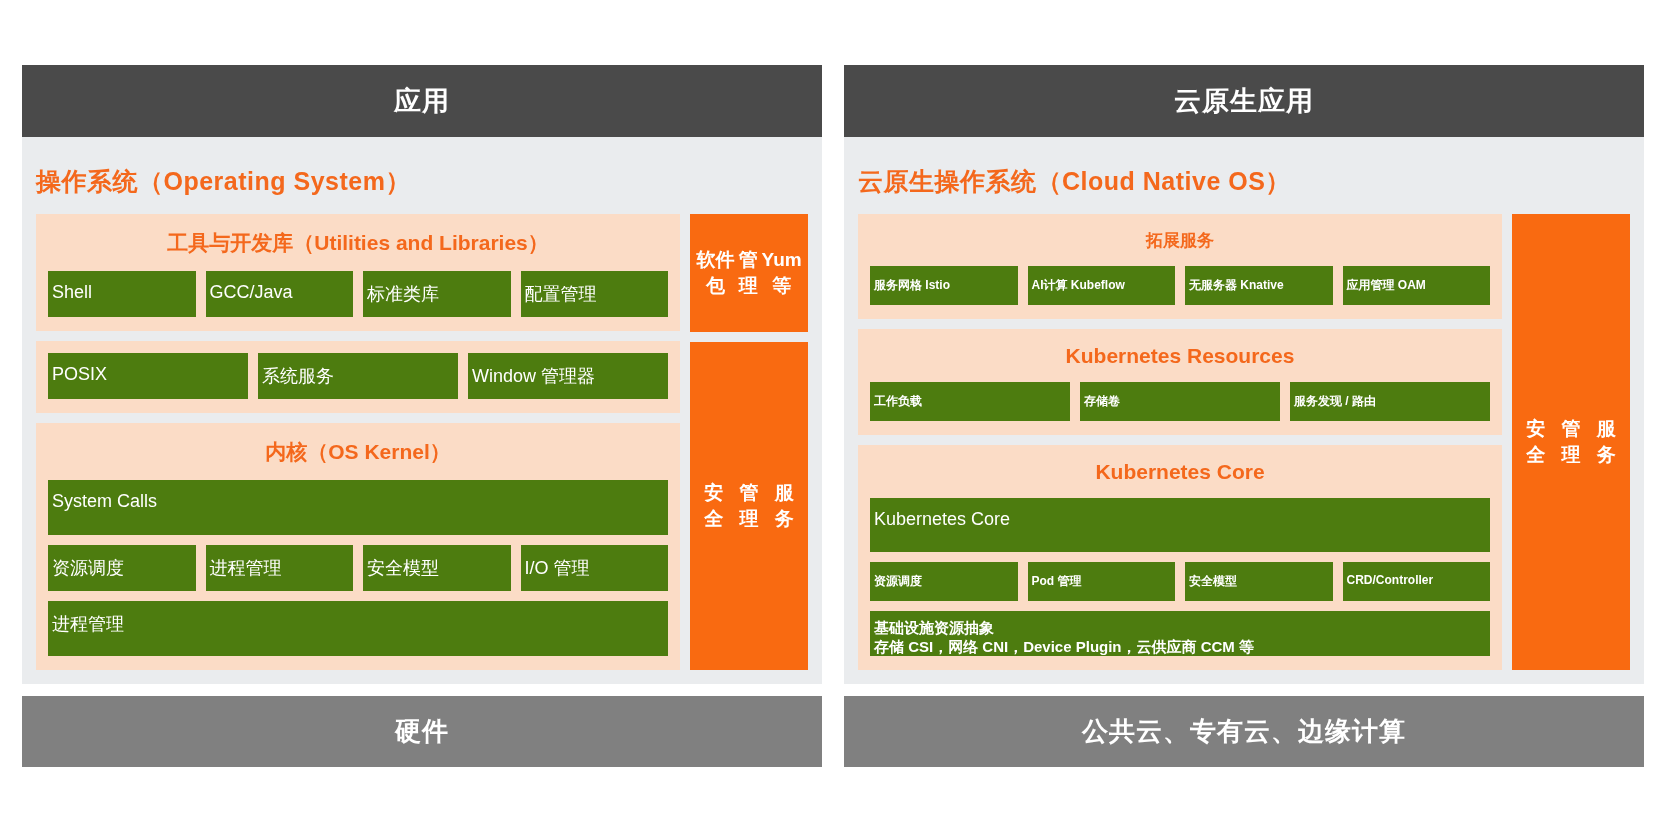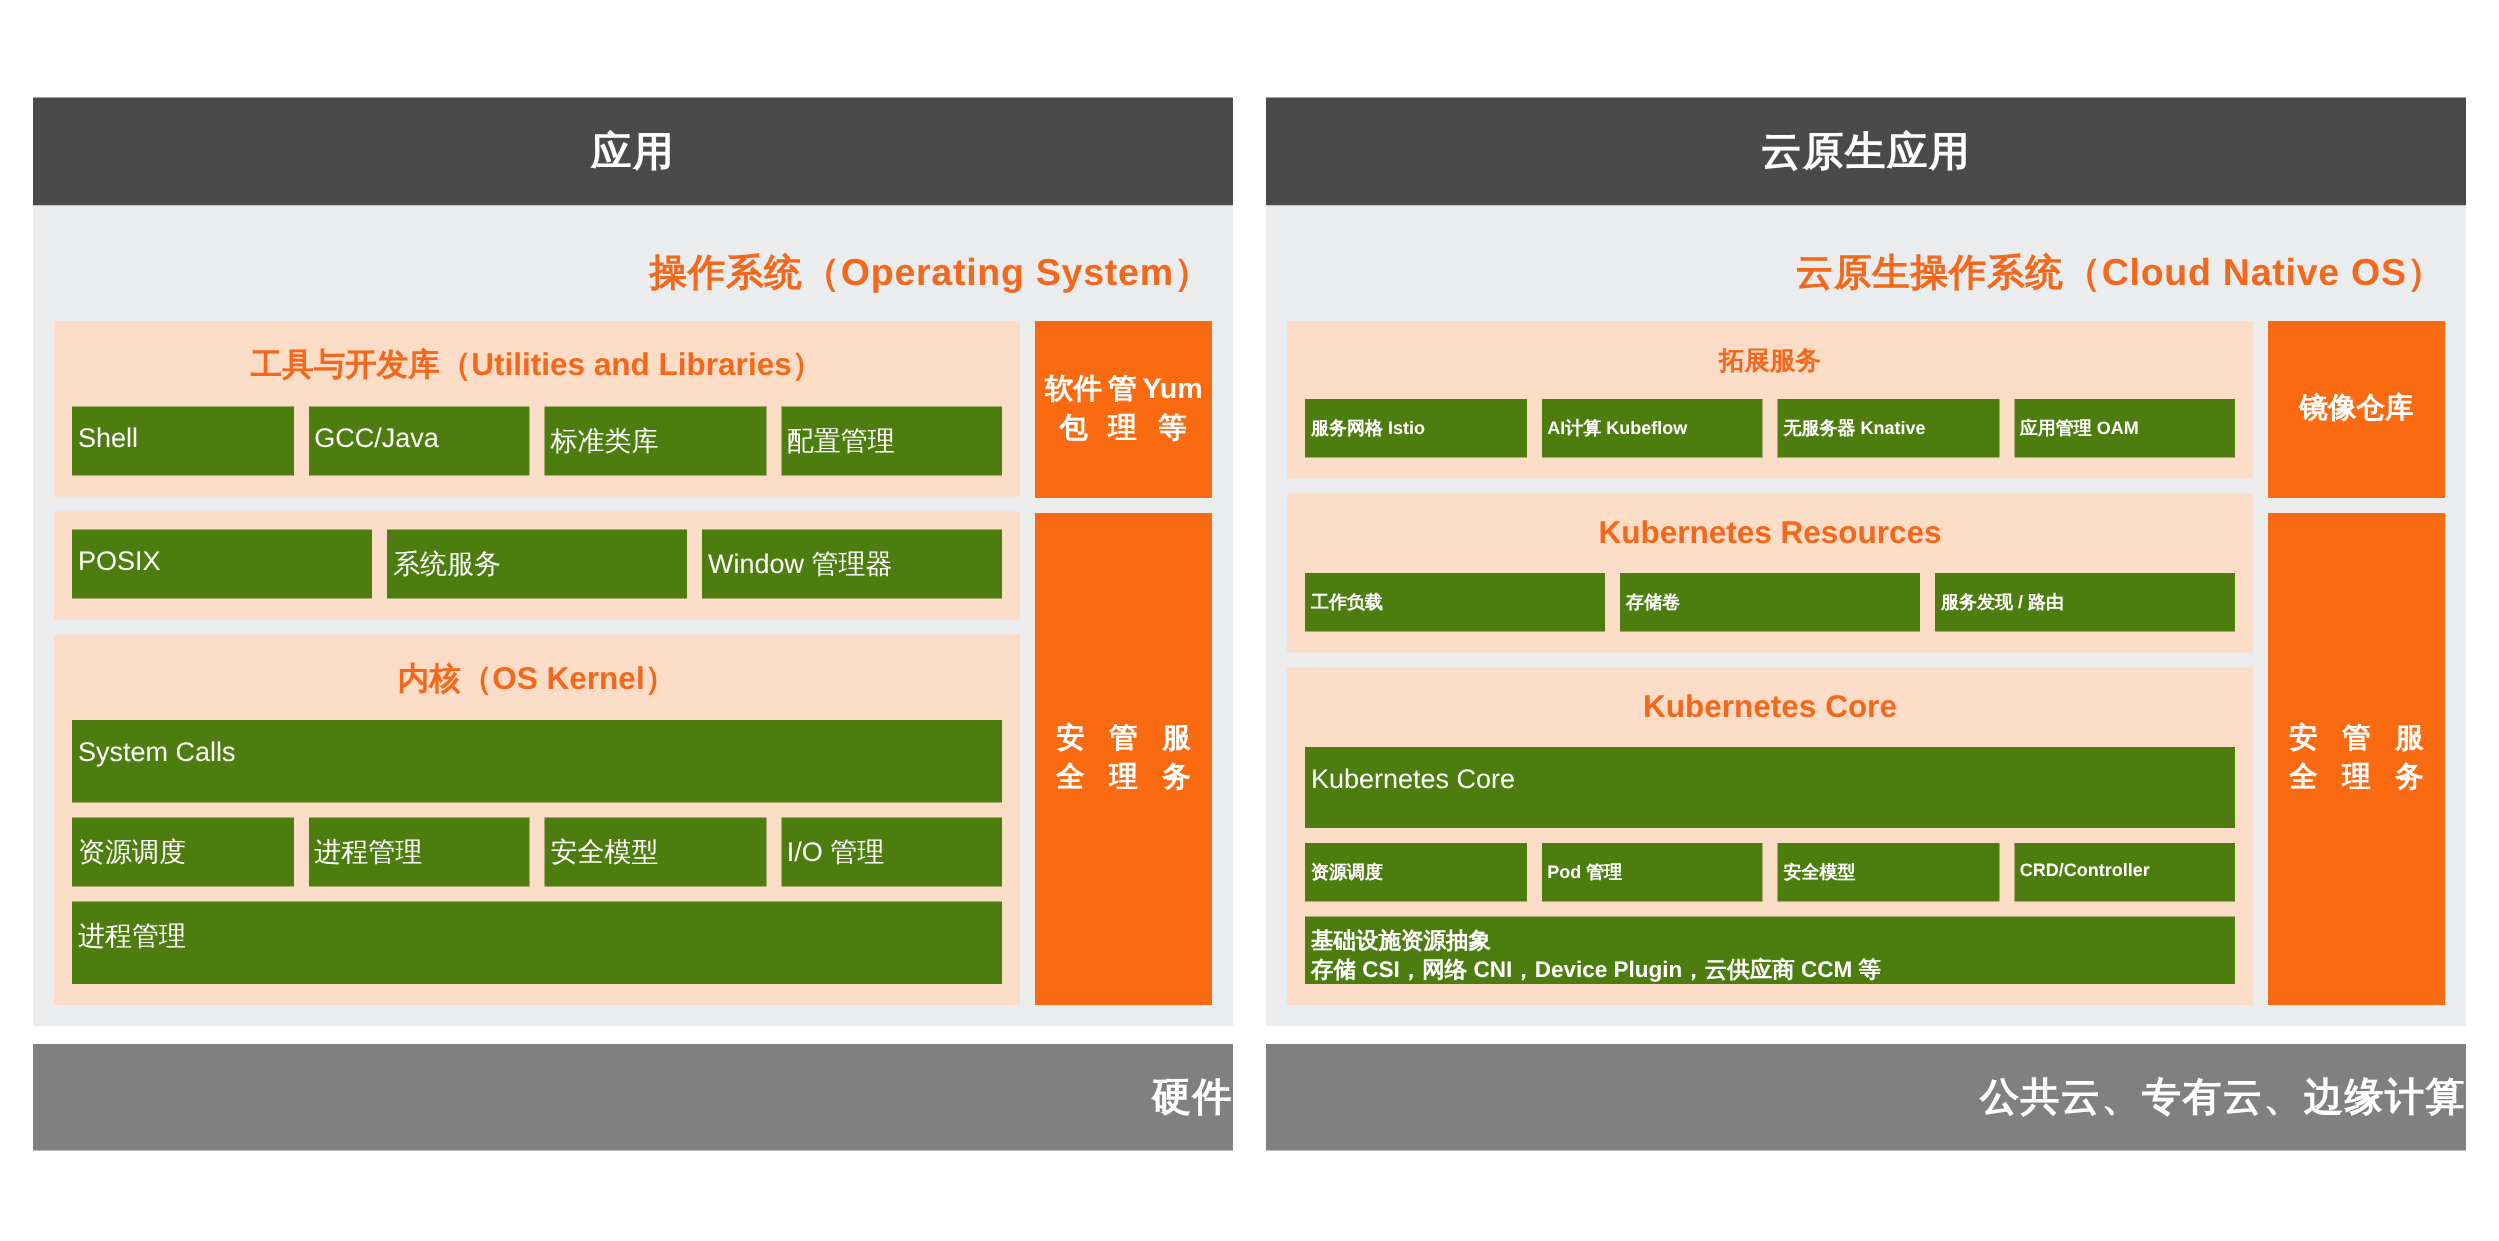--- a/index.html
+++ b/index.html
@@ -33,21 +33,21 @@
     background: #eaecee;
     flex: 1;
     padding: 14px 14px 14px 14px;
     display: flex;
     flex-direction: column;
   }
   .os-title {
     color: #f4681c;
     font-size: 25px;
     font-weight: bold;
-    text-align: right;
+    text-align: left;
     padding: 14px 0 16px 0;
     letter-spacing: 0.5px;
   }
   .os-body {
     flex: 1;
     display: flex;
     gap: 10px;
   }
   .os-main {
     flex: 1;
@@ -116,21 +116,21 @@
     font-weight: bold;
   }
   .chip.two-line .l1 { display: block; }
   .chip.two-line .l2 { display: block; font-weight: bold; }
 
   .panel-footer {
     background: #808080;
     color: #ffffff;
     font-size: 26px;
     font-weight: bold;
-    text-align: right;
+    text-align: center;
     padding: 18px 0;
     margin-top: 12px;
     letter-spacing: 1px;
   }
 </style>
 </head>
 <body>
 
 <div class="canvas">
 
@@ -229,25 +229,20 @@
               <div class="chip cjk">CRD/Controller</div>
             </div>
             <div class="chip wide two-line">
               <span class="l1">基础设施资源抽象</span>
               <span class="l2">存储 CSI，网络 CNI，Device Plugin，云供应商 CCM 等</span>
             </div>
           </div>
 
         </div>
         <div class="os-side">
-          <div class="side-box small">
-            <span>镜像</span>
-              <br>
-            <span>仓库</span>
-          </div>
           <div class="side-box tall">
             <span>安全</span>
               <br>
             <span>管理</span>
               <br>
             <span>服务</span>
           </div>
         </div>
       </div>
     </div>

